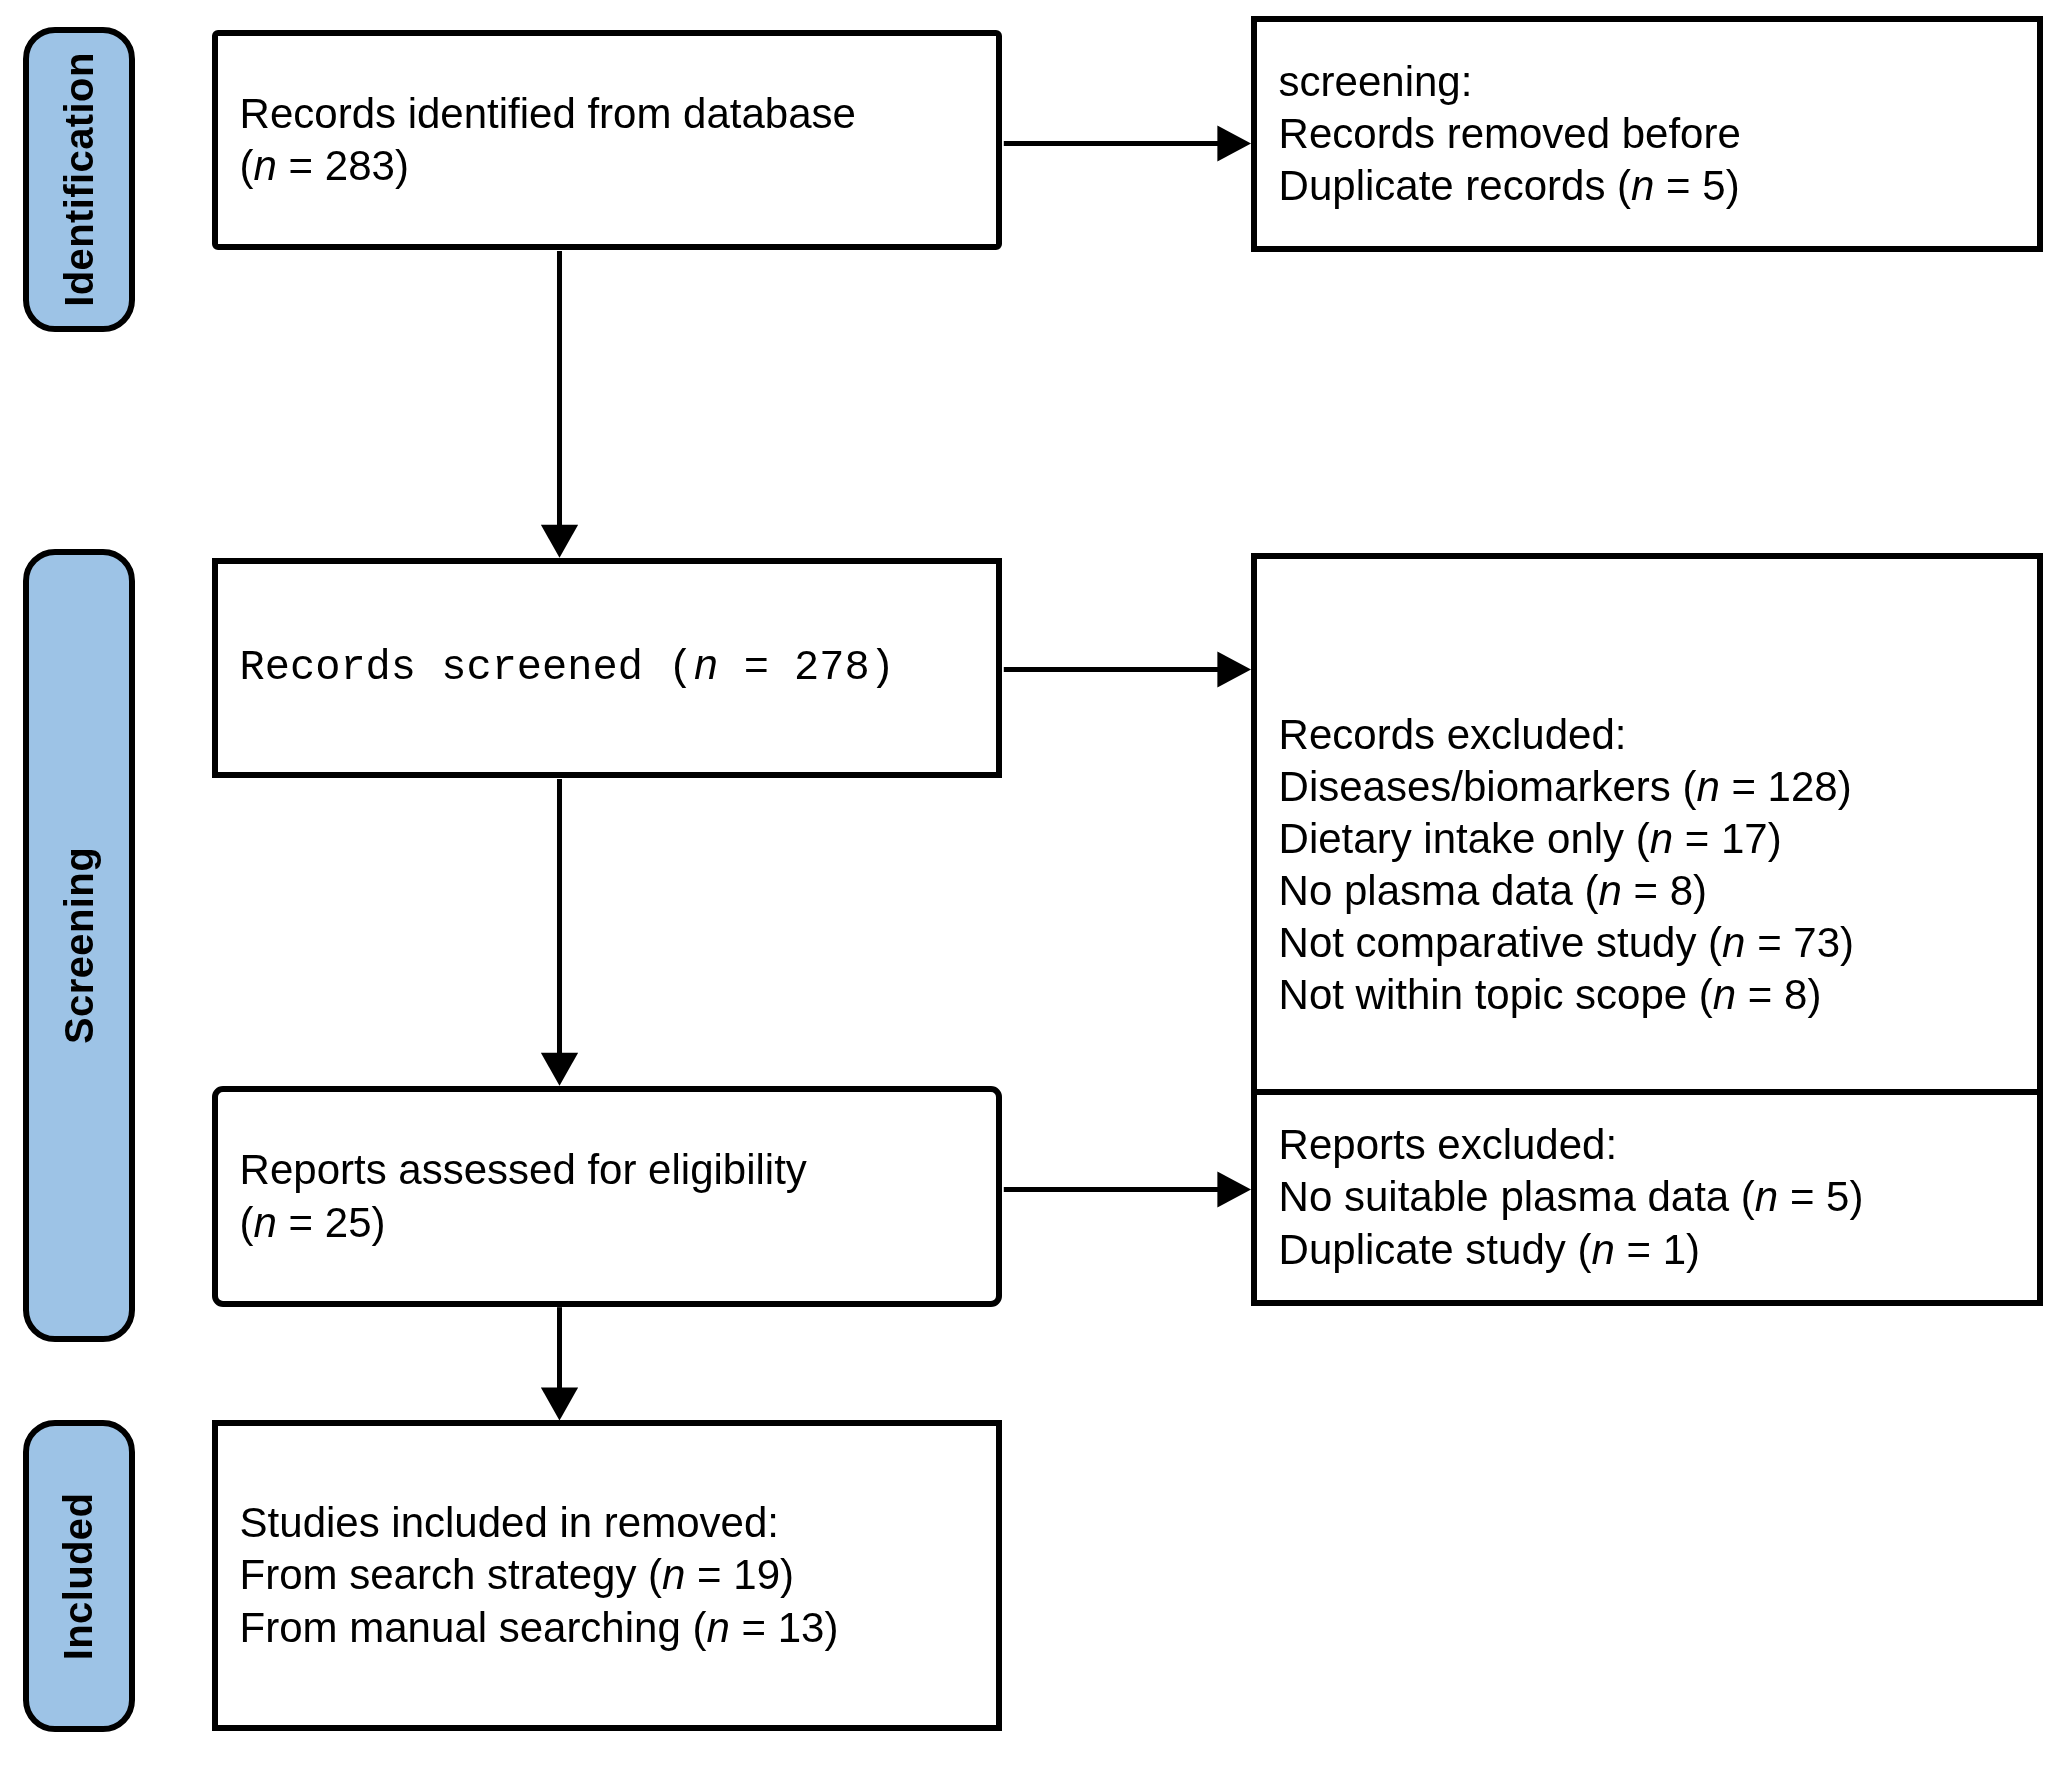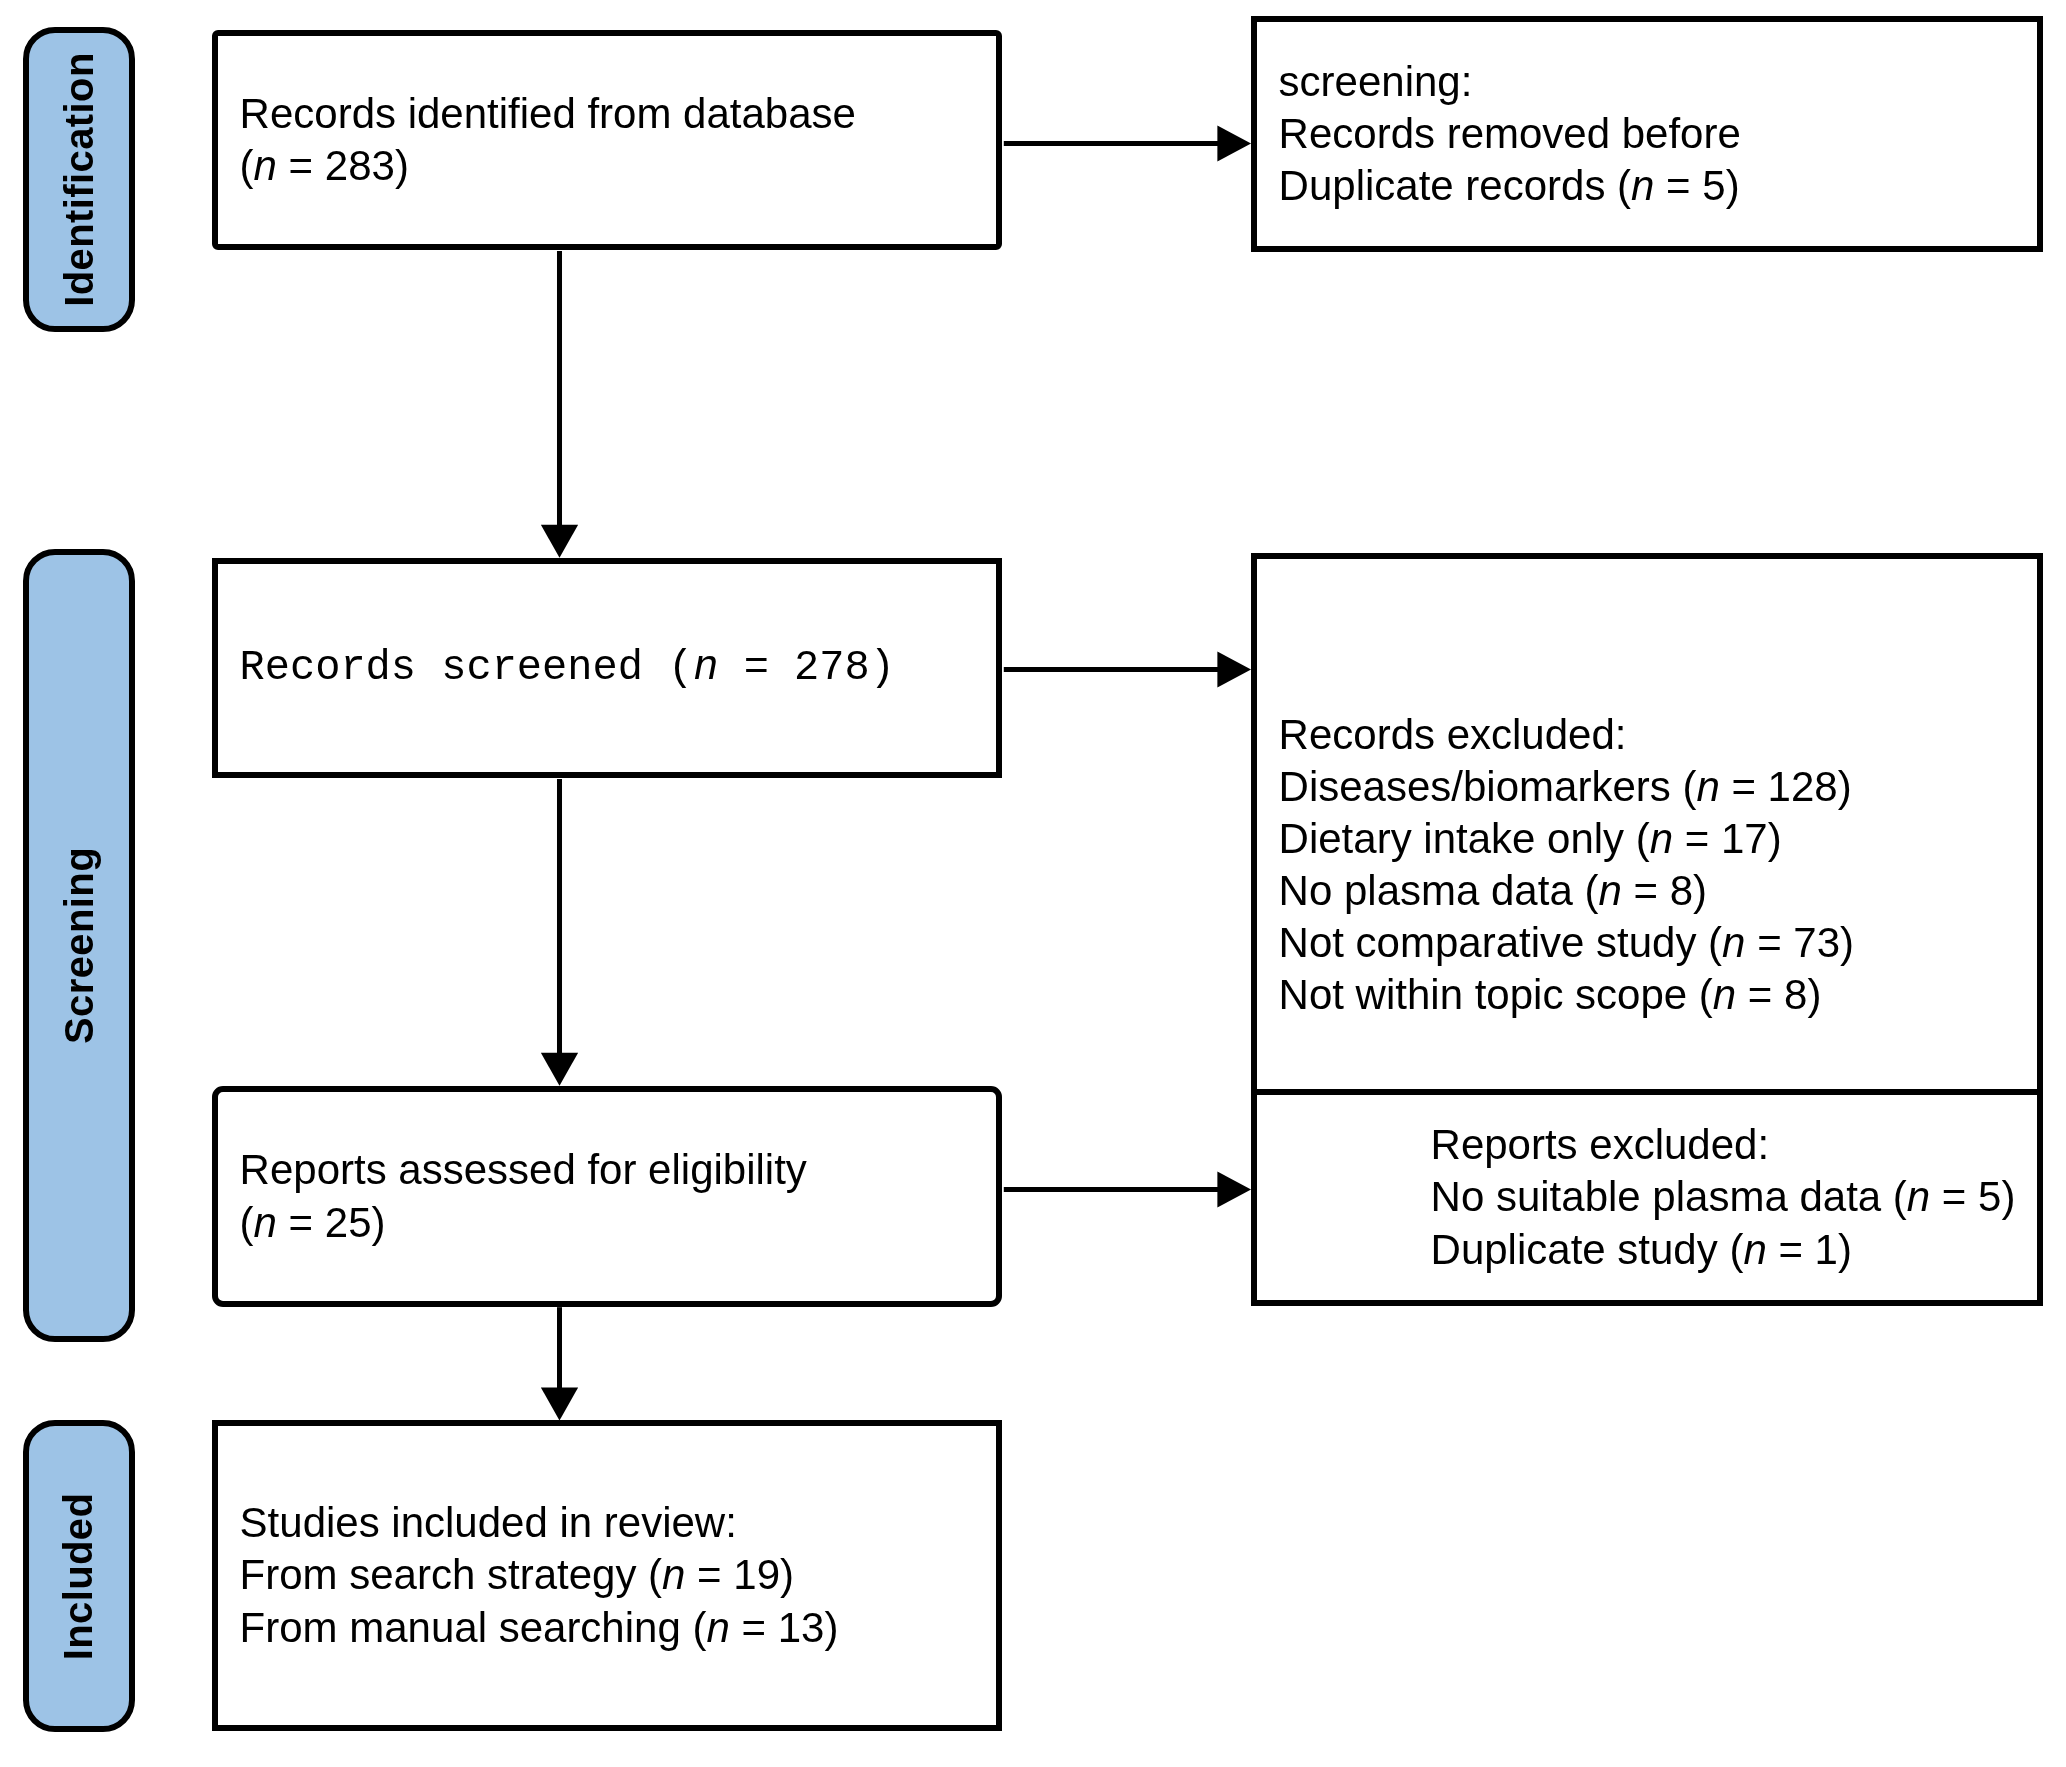--- a/index.html
+++ b/index.html
@@ -119,31 +119,31 @@
     </div>
   </div>
 
   <div class="flow-box" style="left:212px; top:1086px; width:790px; height:221px;border-radius:11px;">
     <div class="box-lines">
       <div class="line">Reports assessed for eligibility</div>
       <div class="line">(<em>n</em> = 25)</div>
     </div>
   </div>
 
-  <div class="flow-box" style="left:1251px; top:1089px; width:792px; height:217px;align-items:flex-end;">
+  <div class="flow-box" style="left:1251px; top:1089px; width:792px; height:217px;">
     <div class="box-lines">
       <div class="line">Reports excluded:</div>
       <div class="line">No suitable plasma data (<em>n</em> = 5)</div>
       <div class="line">Duplicate study (<em>n</em> = 1)</div>
     </div>
   </div>
 
   <div class="flow-box" style="left:212px; top:1420px; width:790px; height:311px;">
     <div class="box-lines">
-      <div class="line">Studies included in review:</div>
+      <div class="line">Studies included in removed:</div>
       <div class="line">From search strategy (<em>n</em> = 19)</div>
       <div class="line">From manual searching (<em>n</em> = 13)</div>
     </div>
   </div>
 
   <div class="conn" style="left:1003px; top:122px; width:251px; height:43px;">
     <svg width="251" height="43" viewBox="0 0 348 60">
       <line x1="0" y1="30" x2="300" y2="30" stroke="#000000" stroke-width="7"></line>
       <polygon points="298,5 345,30 298,55" fill="#000000"></polygon>
     </svg>

